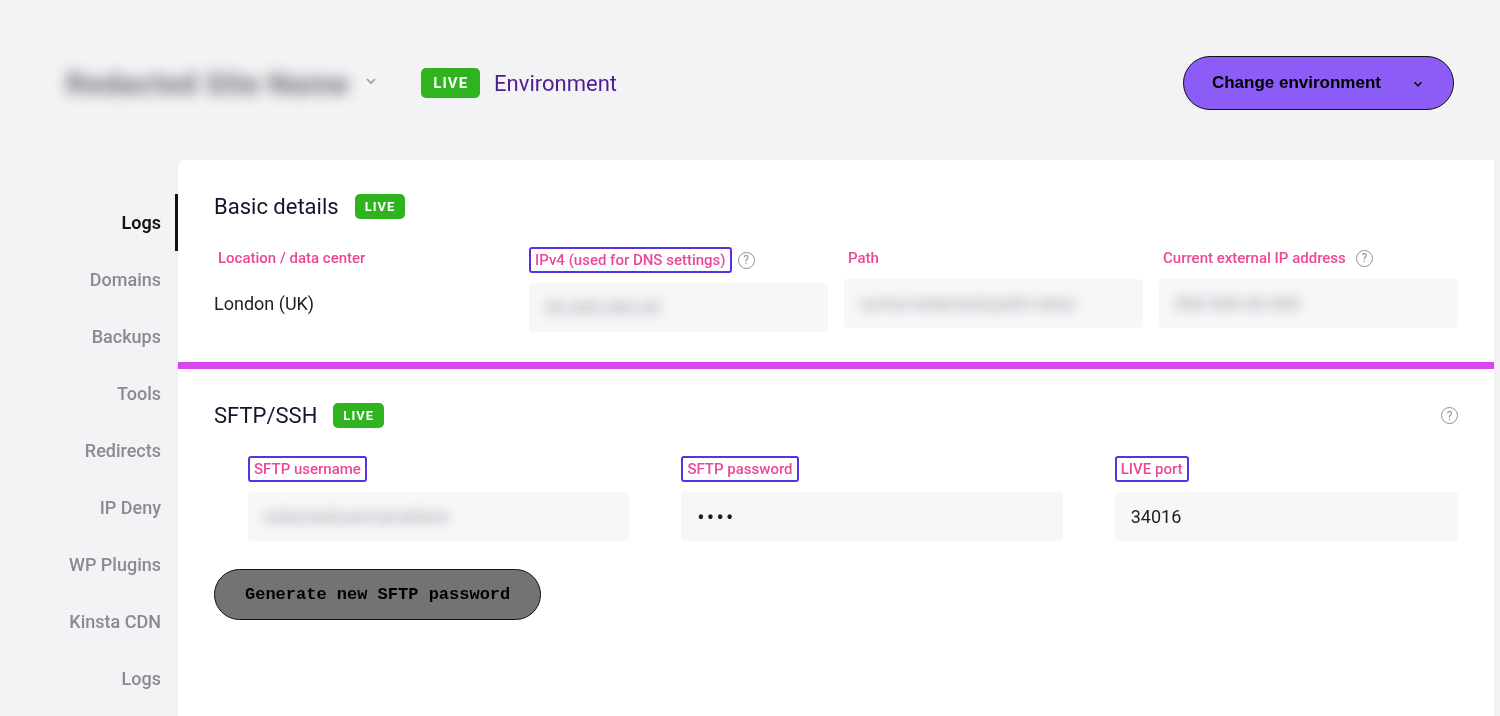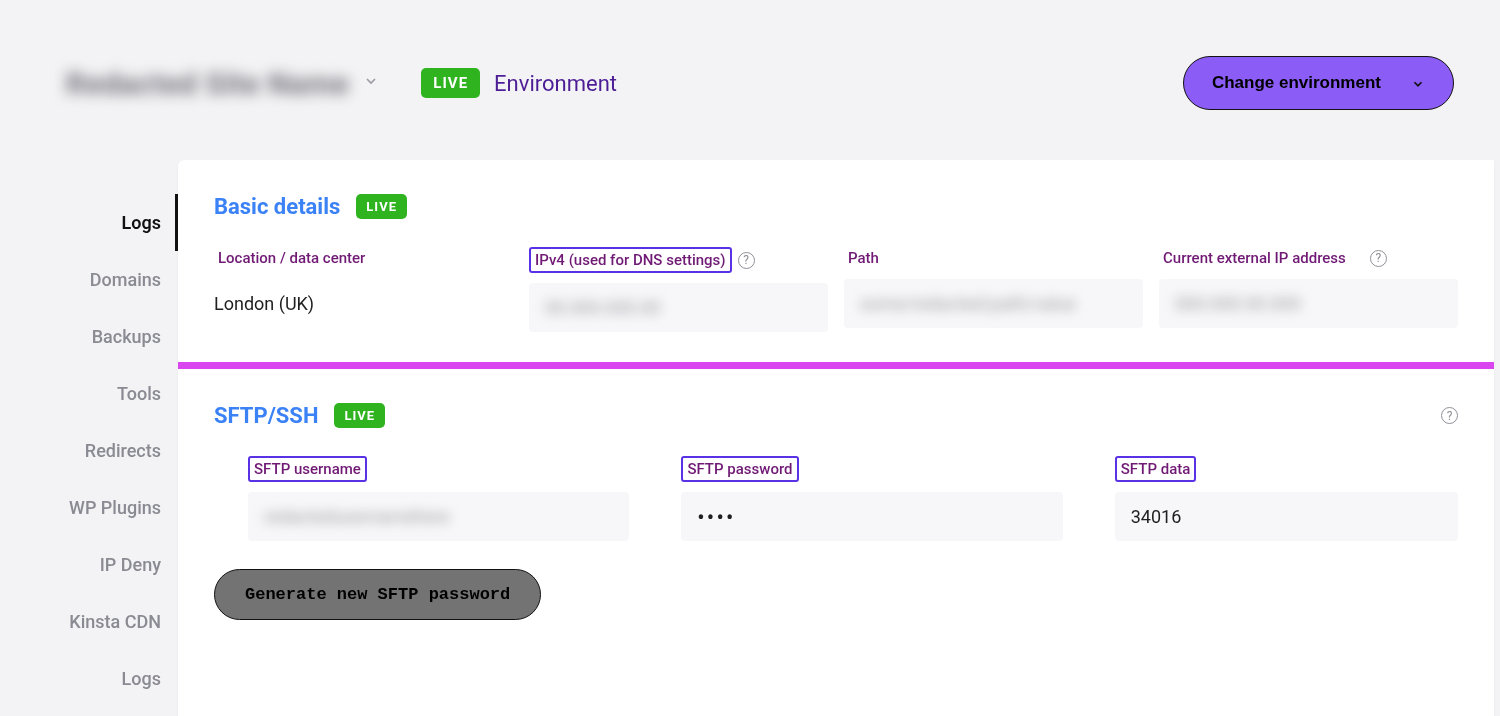--- a/index.html
+++ b/index.html
@@ -109,42 +109,42 @@
     border-top: 7px solid #d946ef;
   }
   .section-head {
     display: flex;
     align-items: center;
     gap: 16px;
     margin-bottom: 28px;
   }
   .section-title {
     font-size: 22px;
-    font-weight: 700;
-    color: #3b82f6;
+    font-weight: 400;
+    color: #0f172a;
   }
   .live-pill.sm {
     font-size: 13px;
     padding: 5px 10px;
   }
   .section-head .help-right {
     margin-left: auto;
   }
 
   .details-grid {
     display: flex;
     gap: 16px;
   }
   .dcol {
     flex: 1;
     min-width: 0;
   }
   .dlabel {
     font-size: 15px;
-    color: #701a75;
+    color: #ec4899;
     font-weight: 500;
     display: inline-flex;
     align-items: center;
     gap: 4px;
     padding: 2px 4px;
     margin-bottom: 10px;
   }
   .dlabel.boxed {
     border: 2.5px solid #5a32e6;
     border-radius: 3px;
@@ -228,22 +228,22 @@
   </div>
 
   <div class="body-area">
 
     <nav class="sidebar">
       <div class="side-item active">Logs</div>
       <div class="side-item">Domains</div>
       <div class="side-item">Backups</div>
       <div class="side-item">Tools</div>
       <div class="side-item">Redirects</div>
+      <div class="side-item">IP Deny</div>
       <div class="side-item">WP Plugins</div>
-      <div class="side-item">IP Deny</div>
       <div class="side-item">Kinsta CDN</div>
       <div class="side-item">Logs</div>
     </nav>
 
     <div class="panel">
 
       <div class="section">
         <div class="section-head">
           <span class="section-title">Basic details</span>
           <span class="live-pill sm">LIVE</span>
@@ -262,21 +262,21 @@
               <span class="redacted">00.000.000.00</span>
             </div>
           </div>
           <div class="dcol">
             <div class="dlabel">Path</div>
             <div class="dvalue field">
               <span class="redacted">some/redacted/path/value</span>
             </div>
           </div>
           <div class="dcol">
-            <div style="display:flex;align-items:center;gap:20px;margin-bottom:10px;text-align:center;">
+            <div style="display:flex;align-items:center;gap:6px;margin-bottom:10px;text-align:center;">
               <span class="dlabel" style="margin-bottom:0">Current external IP address</span>
               <span class="help-icon">?</span>
             </div>
             <div class="dvalue field">
               <span class="redacted">000.000.00.000</span>
             </div>
           </div>
         </div>
       </div>
 
@@ -293,21 +293,21 @@
               <span class="redacted">redactedusernamehere</span>
             </div>
           </div>
           <div class="sftp-col">
             <div><span class="dlabel boxed">SFTP password</span></div>
             <div class="dvalue field">
               <span class="dots">••••</span>
             </div>
           </div>
           <div class="sftp-col narrow">
-            <div><span class="dlabel boxed">SFTP data</span></div>
+            <div><span class="dlabel boxed">LIVE port</span></div>
             <div class="dvalue field">34016</div>
           </div>
         </div>
         <button class="gen-btn">Generate new SFTP password</button>
       </div>
 
     </div>
   </div>
 </div>
 

